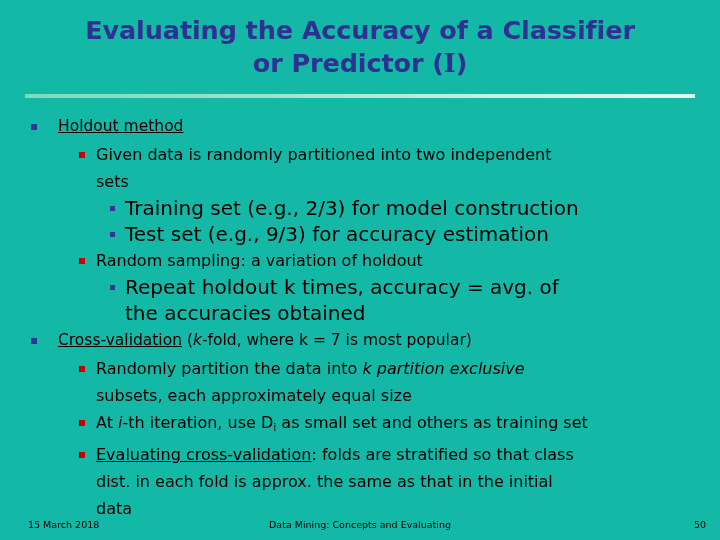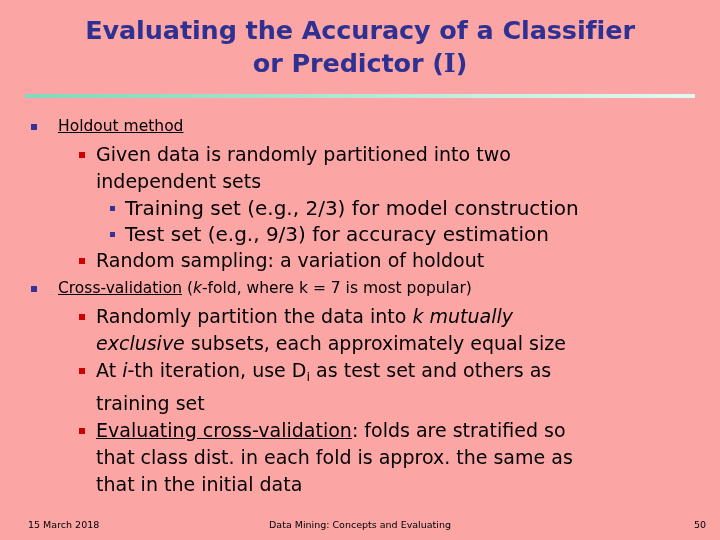--- a/index.html
+++ b/index.html
@@ -11,21 +11,21 @@
     width: 720px;
     height: 540px;
     overflow: hidden;
     font-family: "DejaVu Sans", "Liberation Sans", sans-serif;
     -webkit-font-smoothing: none;
   }
   .slide {
     position: relative;
     width: 720px;
     height: 540px;
-    background: #fca5a5;
+    background: #14b8a6;
   }
 
   
   .title-block {
     position: absolute;
     left: 30px;
     top: 14px;
     width: 660px;
     text-align: center;
   }
@@ -85,21 +85,21 @@
     left: 31px;
     top: 12px;
     width: 6px;
     height: 6px;
     background: #333399;
   }
 
   
   .lvl2 {
     padding-left: 96px;
-    font-size: 19px;
+    font-size: 16px;
     line-height: 27px;
     min-height: 27px;
   }
   .lvl2 > .marker {
     left: 79px;
     top: 11px;
     width: 6px;
     height: 6px;
     background: #CC0000;
   }
@@ -191,34 +191,38 @@
     <div class="bullet-row lvl3">
       <span class="marker"></span>
       <span class="btext">Test set (e.g., 9/3) for accuracy estimation</span>
     </div>
 
     <div class="bullet-row lvl2">
       <span class="marker"></span>
       <span class="btext">Random sampling: a variation of holdout</span>
     </div>
 
+    <div class="bullet-row lvl3">
+      <span class="marker"></span>
+      <span class="btext">Repeat holdout k times, accuracy = avg. of the accuracies obtained</span>
+    </div>
 
     <div class="bullet-row lvl1">
       <span class="marker"></span>
       <span class="btext"><span class="u">Cross-validation</span><span> (</span><span class="i">k</span><span>-fold, where k = 7 is most popular)</span></span>
     </div>
 
     <div class="bullet-row lvl2">
       <span class="marker"></span>
-      <span class="btext"><span>Randomly partition the data into </span><span class="i">k mutually exclusive</span><span> subsets, each approximately equal size</span></span>
-    </div>
-
-    <div class="bullet-row lvl2">
-      <span class="marker"></span>
-      <span class="btext"><span>At </span><span class="i">i</span><span>-th iteration, use D</span><span class="sub">i</span><span> as test set and others as training set</span></span>
+      <span class="btext"><span>Randomly partition the data into </span><span class="i">k partition exclusive</span><span> subsets, each approximately equal size</span></span>
+    </div>
+
+    <div class="bullet-row lvl2">
+      <span class="marker"></span>
+      <span class="btext"><span>At </span><span class="i">i</span><span>-th iteration, use D</span><span class="sub">i</span><span> as small set and others as training set</span></span>
     </div>
 
 
     <div class="bullet-row lvl2">
       <span class="marker"></span>
       <span class="btext"><span class="u">Evaluating cross-validation</span><span>: folds are stratified so that class dist. in each fold is approx. the same as that in the initial data</span></span>
     </div>
 
   </div>
 

